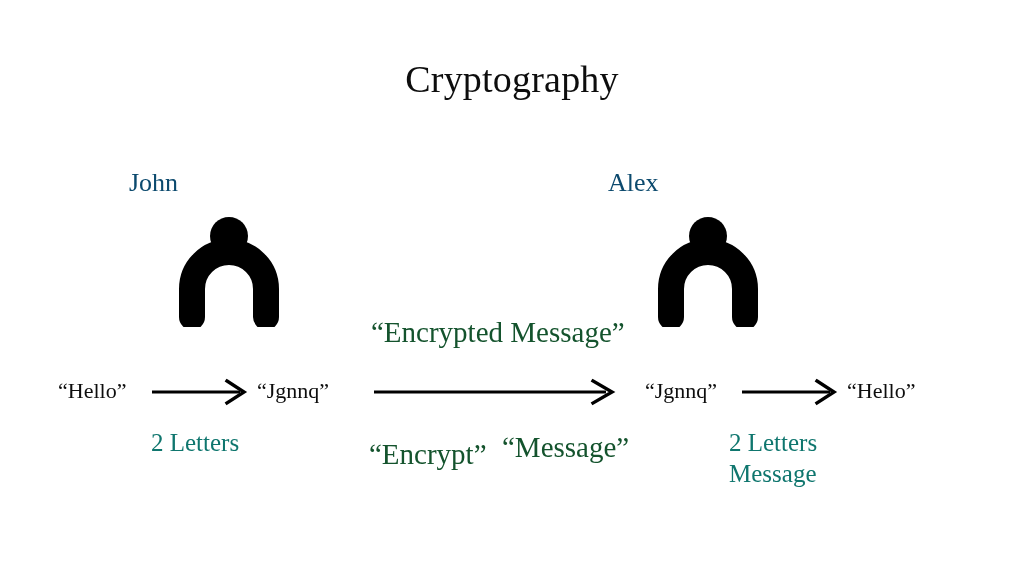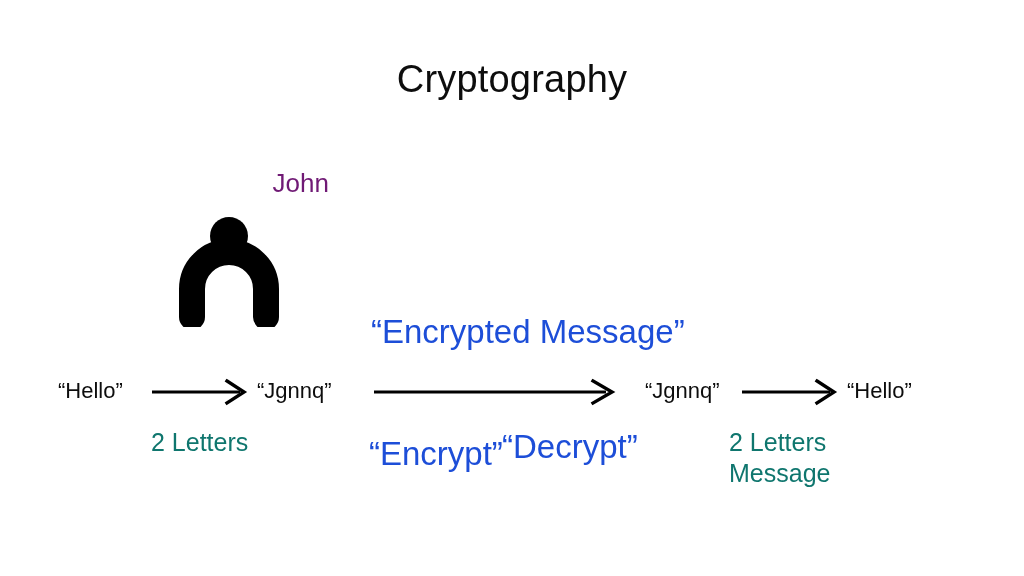--- a/index.html
+++ b/index.html
@@ -12,44 +12,45 @@
     background: #ffffff;
     font-family: "Liberation Sans", sans-serif;
     color: #000000;
     overflow: hidden;
   }
   #slide {
     position: relative;
     width: 1024px;
     height: 576px;
     background: #ffffff;
+    font-family: Liberation Serif, serif;
   }
   .abs { position: absolute; }
 
   
   #title {
     left: 0;
     top: 56px;
     width: 1024px;
     text-align: center;
     font-size: 38px;
     line-height: 46px;
     letter-spacing: 0.2px;
     color: #0d0d0d;
     white-space: nowrap;
   }
 
   
   .person-group { width: 200px; }
   .person-name {
     width: 200px;
-    text-align: right;
+    text-align: left;
     font-size: 26px;
     line-height: 30px;
-    color: #701a75;
+    color: #0c4a6e;
     white-space: nowrap;
   }
   .person-icon {
     display: block;
     margin: 9px auto 0 auto;
   }
 
   
   .flow-text {
     font-size: 22px;
@@ -59,23 +60,23 @@
   }
   .caption {
     font-size: 25px;
     line-height: 31px;
     color: #0f766e;
     white-space: nowrap;
   }
   .caption-block .cap-line { display: block; }
 
   .mid-label {
-    font-size: 33px;
+    font-size: 29px;
     line-height: 32px;
-    color: #1d4ed8;
+    color: #14532d;
     white-space: nowrap;
     text-align: center;
   }
 
   
   .arrow { display: block; overflow: visible; }
 </style>
 </head>
 <body>
 
@@ -106,22 +107,29 @@
 
   <div class="abs mid-label" style="left:371px; top:316px;">“Encrypted Message”</div>
 
   <svg class="abs arrow" style="left:374px; top:380px;" width="242" height="24" viewBox="0 0 242 24">
     <line x1="0" y1="12" x2="232" y2="12" stroke="#000000" stroke-width="3"></line>
     <polyline points="219,1 238,12 219,23" fill="none" stroke="#000000" stroke-width="3.4" stroke-linecap="square" stroke-linejoin="miter"></polyline>
   </svg>
 
   <div class="abs mid-label" style="left:369px; top:438px;">“Encrypt”</div>
 
-  <div class="abs mid-label" style="left:502px; top:431px;">“Decrypt”</div>
+  <div class="abs mid-label" style="left:502px; top:431px;">“Message”</div>
 
+  <div class="abs person-group" style="left:608px; top:168px;">
+    <div class="person-name">Alex</div>
+    <svg class="person-icon" width="100" height="120" viewBox="0 0 100 120" aria-hidden="true">
+      <circle cx="50" cy="29" r="19" fill="#000000"></circle>
+      <path d="M 13 110 L 13 82 A 37 37 0 0 1 87 82 L 87 110" fill="none" stroke="#000000" stroke-width="26" stroke-linecap="round"></path>
+    </svg>
+  </div>
 
   <div class="abs flow-text" style="left:645px; top:375px;">“Jgnnq”</div>
 
   <svg class="abs arrow" style="left:742px; top:380px;" width="96" height="24" viewBox="0 0 96 24">
     <line x1="0" y1="12" x2="88" y2="12" stroke="#000000" stroke-width="3"></line>
     <polyline points="75,1 92,12 75,23" fill="none" stroke="#000000" stroke-width="3.4" stroke-linecap="square" stroke-linejoin="miter"></polyline>
   </svg>
 
   <div class="abs flow-text" style="left:847px; top:375px;">“Hello”</div>
 

